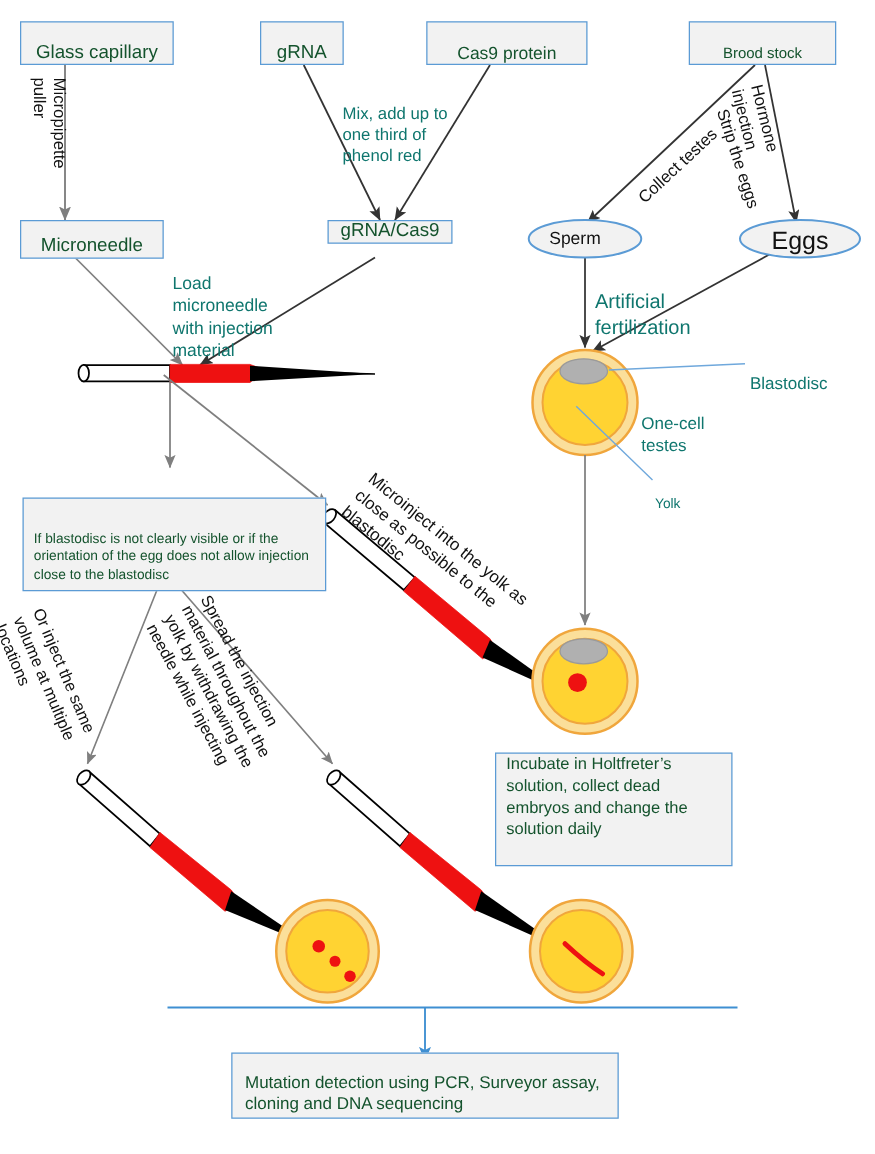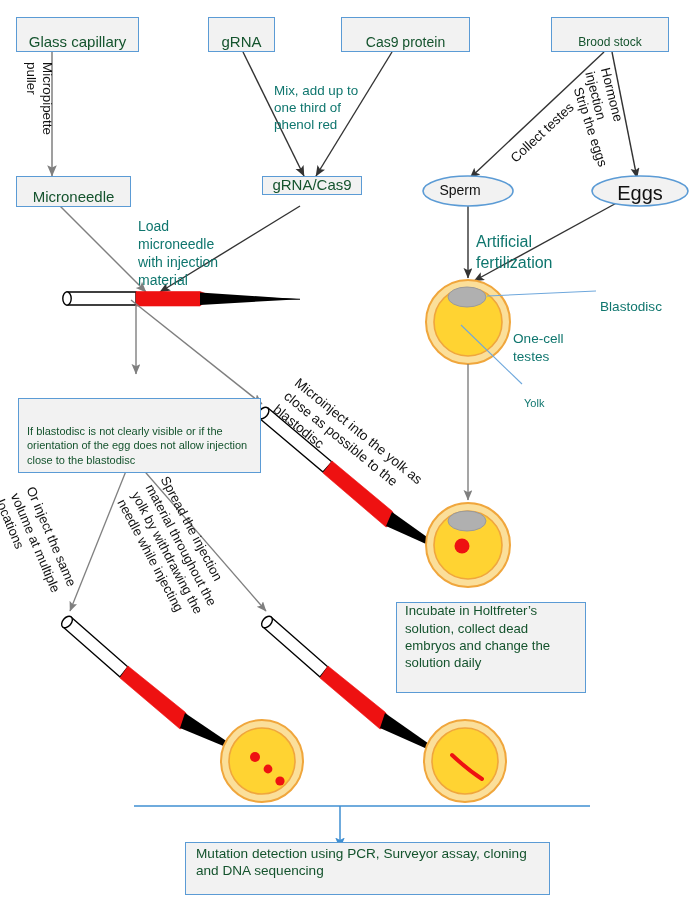--- a/index.html
+++ b/index.html
@@ -174,21 +174,21 @@
   </div>
 
   <div class="nodebox left" style="left:18px;top:375px;width:243px;height:75px;font-size:11px;padding:5px 8px;margin-top:23px;">
     <span>If blastodisc is not clearly visible or if the orientation of the egg does not allow injection close to the blastodisc</span>
   </div>
 
   <div class="nodebox left" style="left:396px;top:602px;width:190px;height:91px;font-size:13.2px;padding:21px 8px;">
     <span>Incubate in Holtfreter’s solution, collect dead embryos and change the solution daily</span>
   </div>
 
-  <div class="nodebox left" style="left:185px;top:842px;width:365px;height:53px;font-size:13.6px;padding:14px 10px;">
+  <div class="nodebox left" style="left:185px;top:842px;width:310px;height:53px;font-size:13.6px;padding:2px 10px;">
     <span>Mutation detection using PCR, Surveyor assay, cloning and DNA sequencing</span>
   </div>
 
   <svg class="layer" viewBox="0 0 700 923">
     <ellipse cx="468" cy="191" rx="45" ry="15" fill="#f2f2f2" stroke="#5b9bd5" stroke-width="1.6"></ellipse>
     <ellipse cx="640" cy="191" rx="48" ry="15" fill="#f2f2f2" stroke="#5b9bd5" stroke-width="1.6"></ellipse>
   </svg>
   <div class="ell-label" style="left:423px;top:182px;width:74px;font-size:14px;">
     <span>Sperm</span>
   </div>

